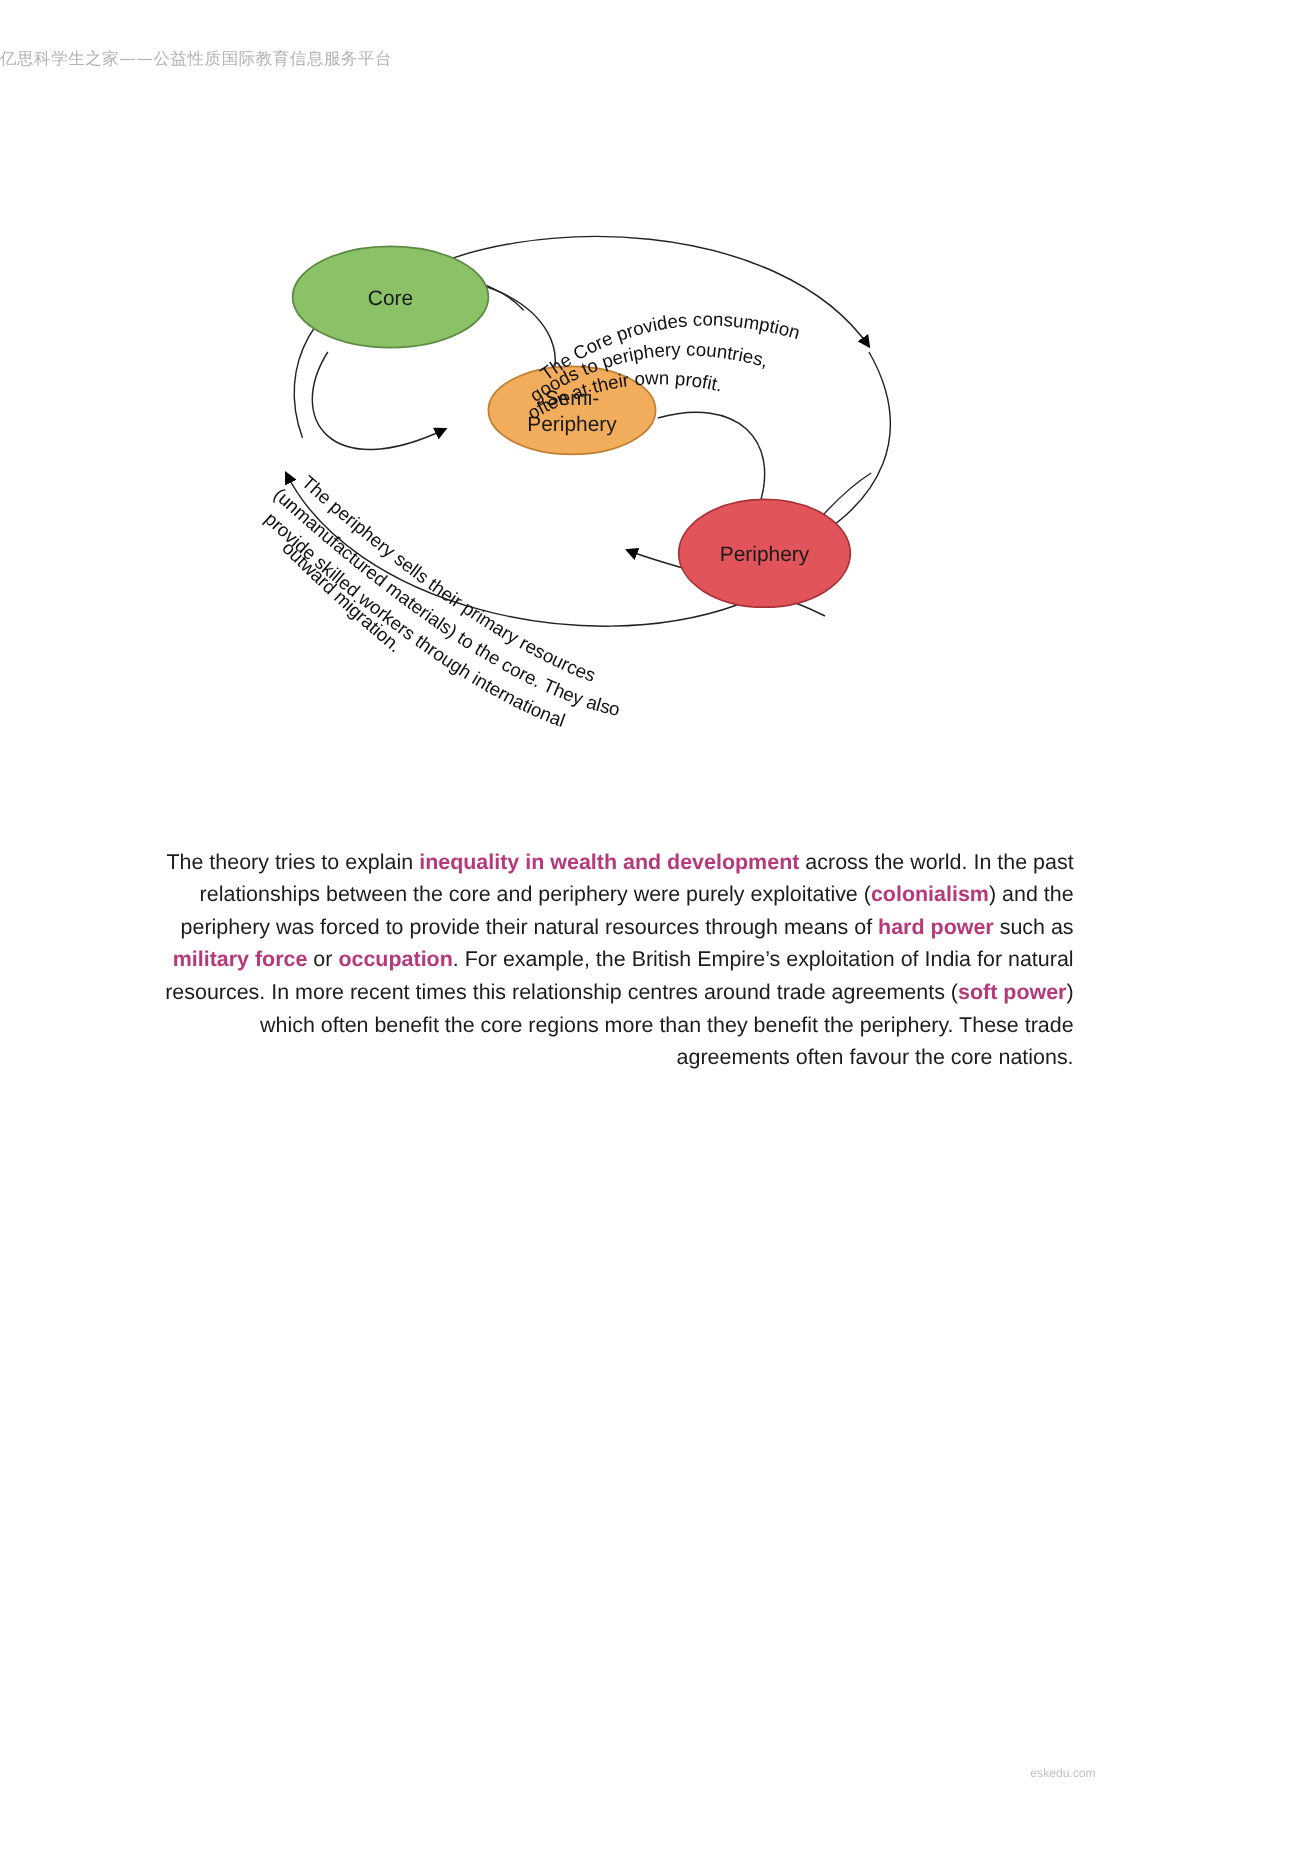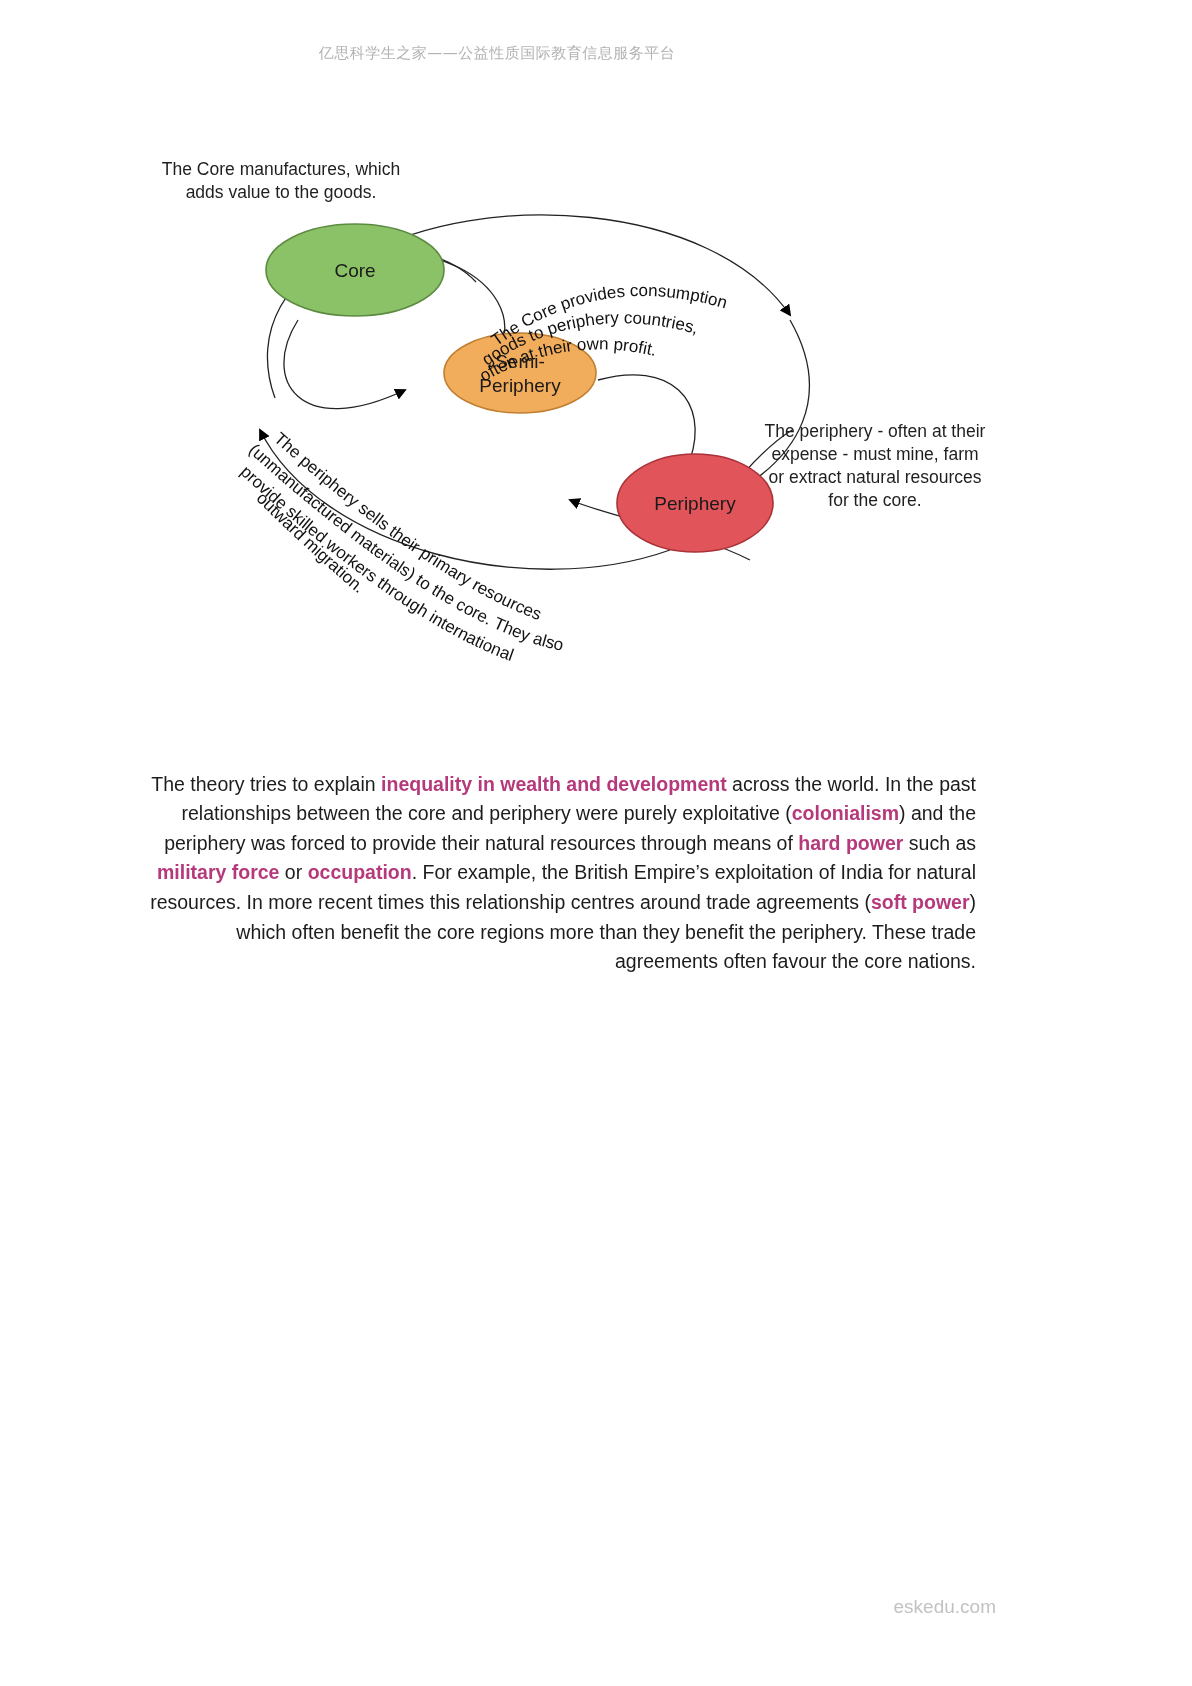--- a/index.html
+++ b/index.html
@@ -15,35 +15,35 @@
     color: #1a1a1a;
     overflow: hidden;
   }
 
   
   .page-header {
     position: absolute;
     top: 44px;
     right: 0;
     left: 0;
-    text-align: center;
+    text-align: left;
     padding-right: 198px;
     font-size: 15px;
     color: #b3b3b3;
     letter-spacing: 0.5px;
     font-family: "DejaVu Sans", sans-serif;
   }
   .page-footer {
     position: absolute;
     bottom: 68px;
     right: 0;
     left: 0;
     text-align: right;
     padding-right: 196px;
-    font-size: 19px;
+    font-size: 11px;
     color: #c2c2c2;
     font-family: "Liberation Sans", sans-serif;
   }
 
   
   .diagram-wrap {
     position: absolute;
     left: 150px;
     top: 130px;
     width: 880px;
@@ -174,20 +174,18 @@
       <textPath href="#arcBotB" startOffset="2%">(unmanufactured materials) to the core. They also</textPath>
     </text>
     <text class="arc-text">
       <textPath href="#arcBotC" startOffset="2%">provide skilled workers through international</textPath>
     </text>
     <text class="arc-text">
       <textPath href="#arcBotD" startOffset="4%">outward migration.</textPath>
     </text>
   </svg>
 
-  <div class="caption caption-core">The Core manufactures, which adds value to the goods.</div>
 
-  <div class="caption caption-periphery">The periphery - often at their expense - must mine, farm or extract natural resources for the core.</div>
 </div>
 
 <p class="body-copy" id="body-copy"><span>The theory tries to explain </span><span class="hl">inequality in wealth and development</span><span> across the world. In the past relationships between the core and periphery were purely exploitative (</span><span class="hl">colonialism</span><span>) and the periphery was forced to provide their natural resources through means of </span><span class="hl">hard power</span><span> such as </span><span class="hl">military force</span><span> or </span><span class="hl">occupation</span><span>. For example, the British Empire’s exploitation of India for natural resources. In more recent times this relationship centres around trade agreements (</span><span class="hl">soft power</span><span>) which often benefit the core regions more than they benefit the periphery. These trade agreements often favour the core nations.</span></p>
 
 <div class="page-footer">eskedu.com</div>
 
 </body></html>

